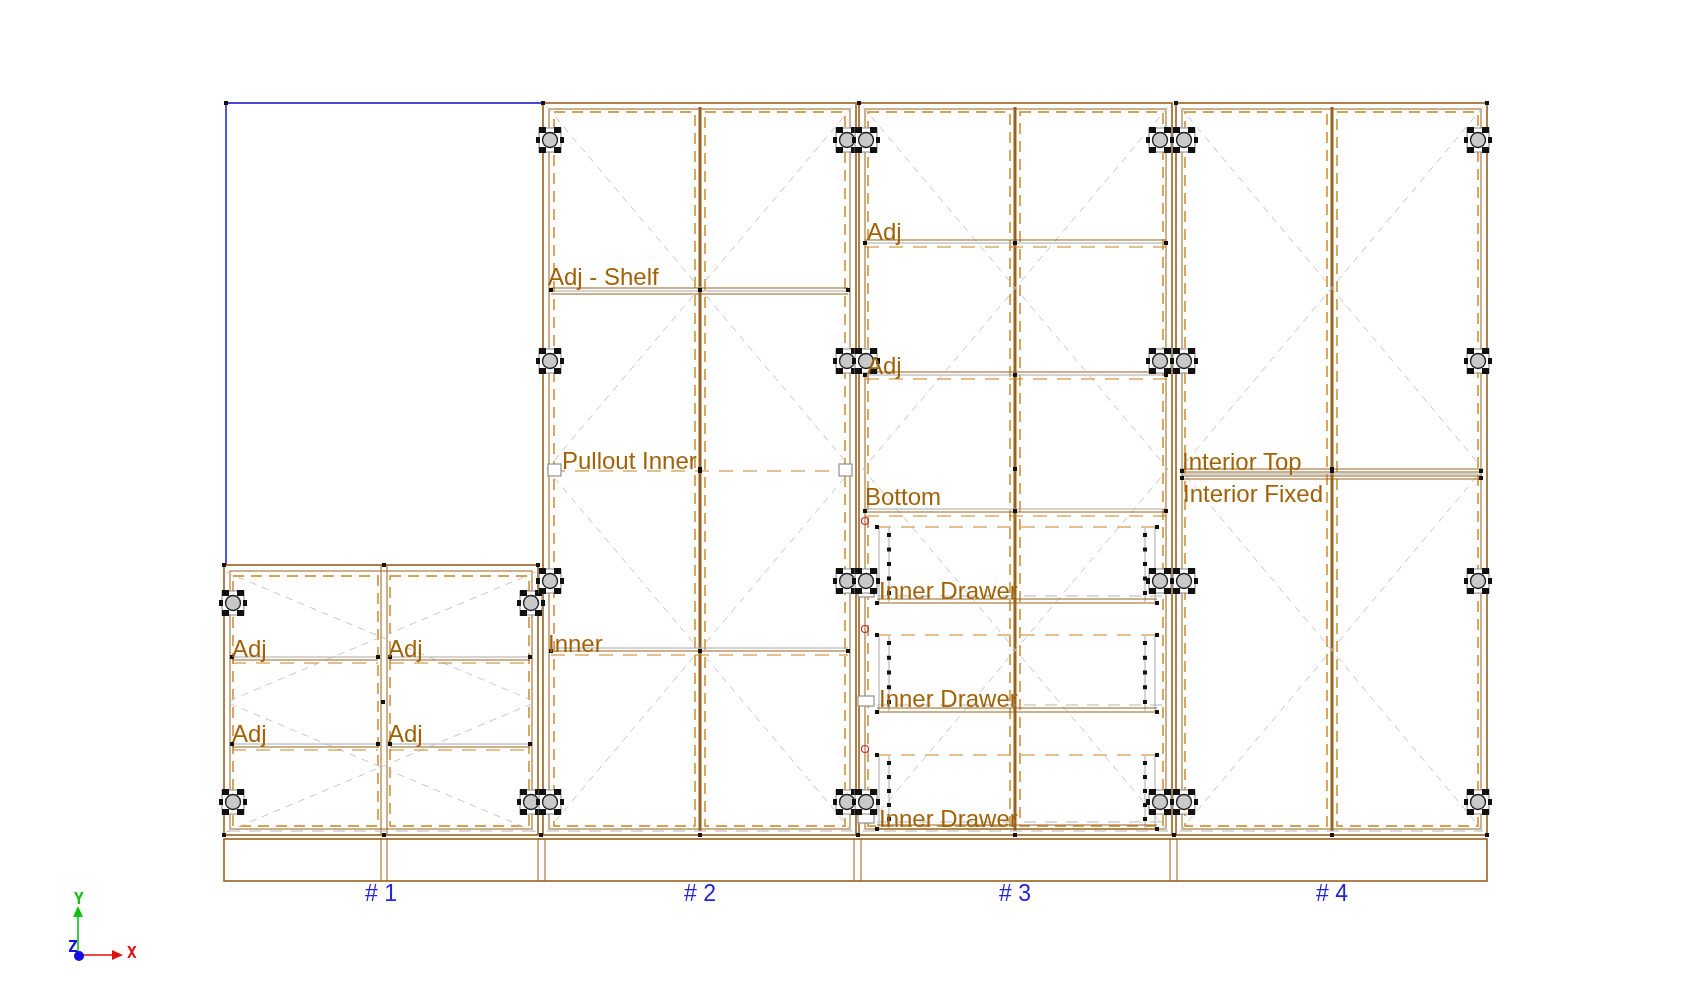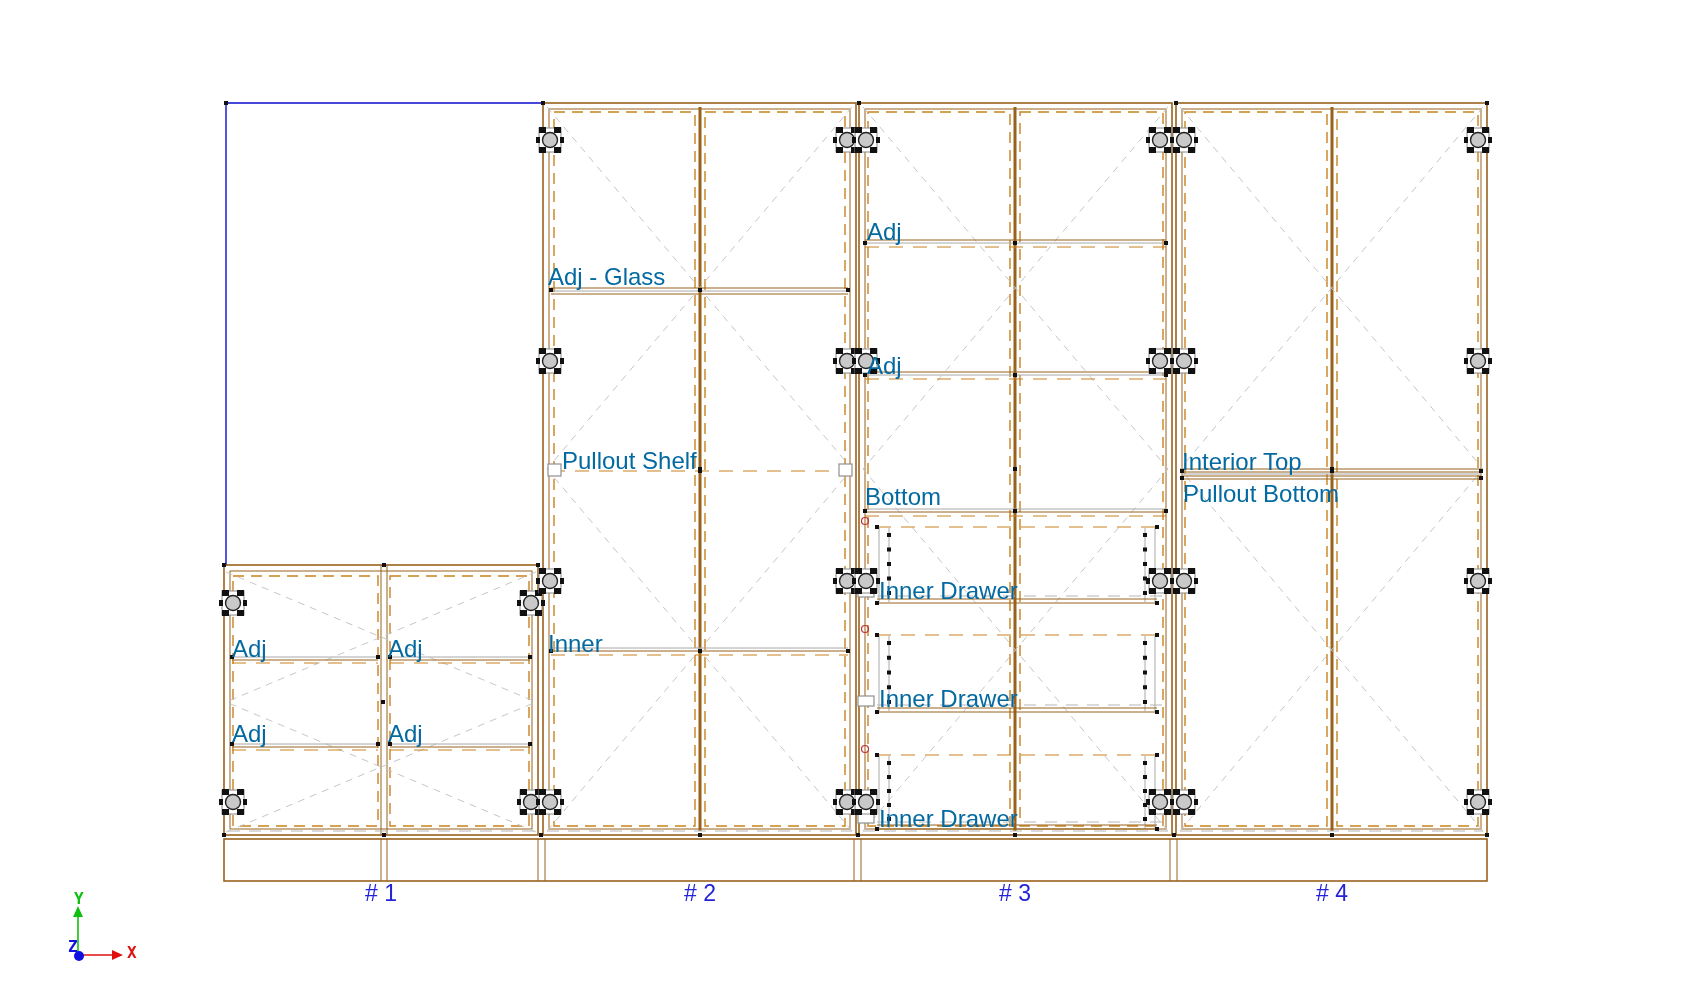--- a/index.html
+++ b/index.html
@@ -12,21 +12,21 @@
   .lnBc{stroke:#99621c;stroke-width:3;fill:none;}
   .lnO {stroke:#c8821e;stroke-width:1.4;fill:none;stroke-dasharray:11 7;}
   .lnO2{stroke:#c8821e;stroke-width:1.2;fill:none;stroke-dasharray:14 10;}
   .lnG {stroke:#a8a8a8;stroke-width:1;fill:none;}
   .lnGd{stroke:#b5b5b5;stroke-width:1;fill:none;stroke-dasharray:12 9;}
   .sw  {stroke:#c6c6c6;stroke-width:1;fill:none;stroke-dasharray:7 6;}
   .blu {stroke:#0a0acc;stroke-width:1.4;fill:none;}
   .brk {stroke:#909090;stroke-width:1.2;fill:#ffffff;}
   .redo{stroke:#c03030;stroke-width:1.2;fill:none;}
   
-  .lbl{position:absolute;color:#0369a1;font-size:24px;line-height:24px;white-space:nowrap;}
+  .lbl{position:absolute;color:#a16207;font-size:24px;line-height:24px;white-space:nowrap;}
   .cabnum{position:absolute;color:#2323d8;font-size:23px;line-height:23px;transform:translateX(-50%);white-space:nowrap;}
   .axlbl{position:absolute;font-size:16px;line-height:16px;font-weight:bold;
          font-family:"DejaVu Sans Mono",monospace;}
 </style>
 </head>
 <body>
 
 <div id="viewport">
 
   <svg id="cad" width="1686" height="998" viewBox="0 0 1686 998">
@@ -589,33 +589,33 @@
       <polygon points="123,955 112,950 112,960" fill="#e01010"></polygon>
       <circle cx="79" cy="956" r="5" fill="#1010e0"></circle>
     </g>
   </svg>
 
   <span class="lbl" style="left:232px;top:637px">Adj</span>
   <span class="lbl" style="left:388px;top:637px">Adj</span>
   <span class="lbl" style="left:232px;top:722px">Adj</span>
   <span class="lbl" style="left:388px;top:722px">Adj</span>
 
-  <span class="lbl" style="left:548px;top:265px">Adj - Glass</span>
-  <span class="lbl" style="left:562px;top:449px">Pullout Shelf</span>
+  <span class="lbl" style="left:548px;top:265px">Adj - Shelf</span>
+  <span class="lbl" style="left:562px;top:449px">Pullout Inner</span>
   <span class="lbl" style="left:548px;top:632px">Inner</span>
 
   <span class="lbl" style="left:867px;top:220px">Adj</span>
   <span class="lbl" style="left:867px;top:354px">Adj</span>
   <span class="lbl" style="left:865px;top:485px">Bottom</span>
   <span class="lbl" style="left:879px;top:579px">Inner Drawer</span>
   <span class="lbl" style="left:879px;top:687px">Inner Drawer</span>
   <span class="lbl" style="left:879px;top:807px">Inner Drawer</span>
 
   <span class="lbl" style="left:1182px;top:450px">Interior Top</span>
-  <span class="lbl" style="left:1183px;top:482px">Pullout Bottom</span>
+  <span class="lbl" style="left:1183px;top:482px">Interior Fixed</span>
 
   <span class="cabnum" style="left:381px;top:882px"># 1</span>
   <span class="cabnum" style="left:700px;top:882px"># 2</span>
   <span class="cabnum" style="left:1015px;top:882px"># 3</span>
   <span class="cabnum" style="left:1332px;top:882px"># 4</span>
 
   <span class="axlbl" style="left:74px;top:891px;color:#10c010">Y</span>
   <span class="axlbl" style="left:127px;top:945px;color:#e01010">X</span>
   <span class="axlbl" style="left:68px;top:939px;color:#1010e0">Z</span>
 </div>

